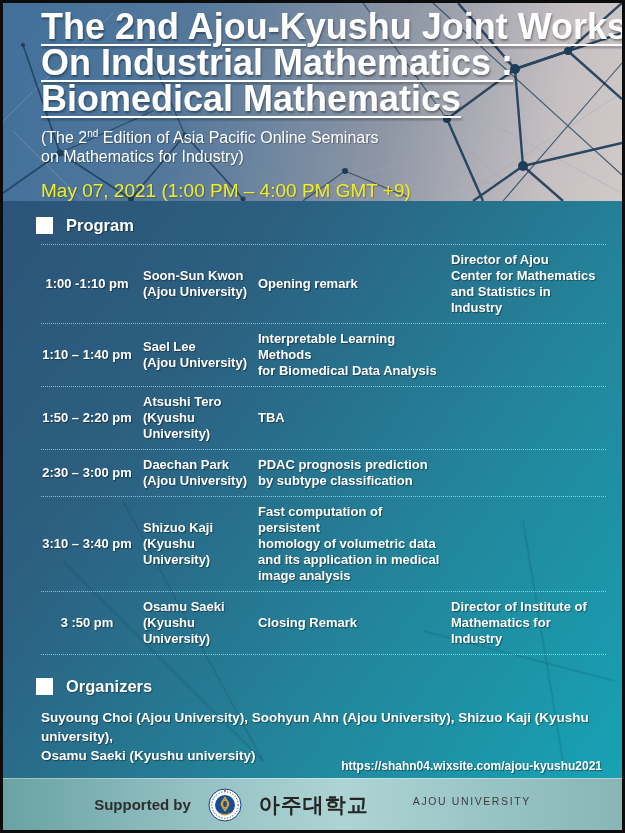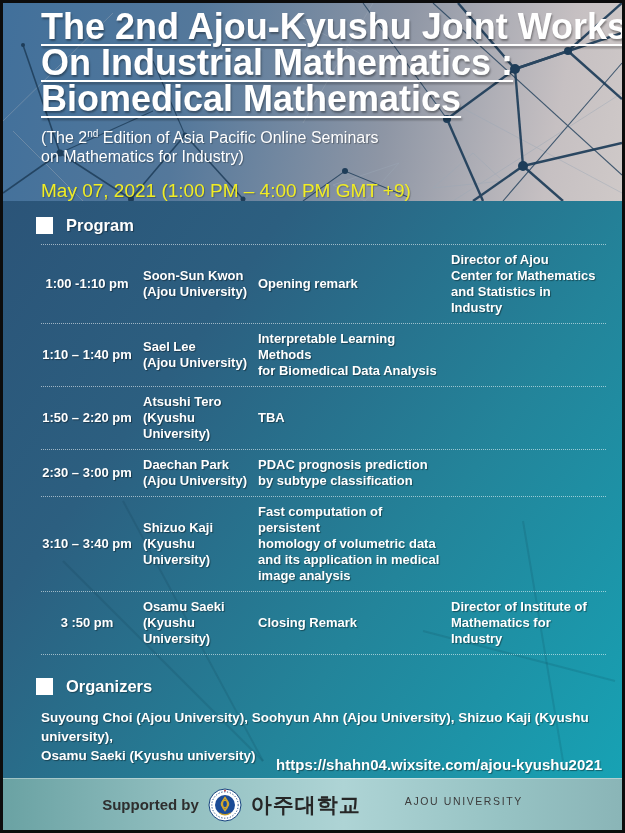--- a/index.html
+++ b/index.html
@@ -61,28 +61,28 @@
   .org-text{
     margin:12px 0 0 38px; width:560px; font-size:13.5px; font-weight:bold; line-height:19px;
     white-space:pre-line; text-shadow:1px 1px 1px rgba(0,0,0,.4);
   }
   .sec-institutions{ margin:34px 0 0 33px; }
   .inst-row{ display:flex; align-items:flex-start; margin:14px 0 0 46px; }
   .inst-text{ font-size:13px; font-weight:bold; line-height:19px; white-space:pre-line;
               text-shadow:1px 1px 1px rgba(0,0,0,.4); }
   .imi-text{ margin:8px 0 0 14px; }
   .url{
-    position:absolute; right:20px; bottom:5px; color:#fff; font-weight:bold; font-size:15px;
+    position:absolute; right:20px; bottom:5px; color:#fff; font-weight:bold; font-size:12px;
     text-shadow:1px 1px 1px rgba(0,0,0,.4); cursor:pointer;
   }
   
   .pfooter{
     position:absolute; left:0; top:775px; width:619px; height:52px;
     background:linear-gradient(90deg,#6aa2a3 0%,#93c0c1 30%,#aed4d5 55%,#97c3c4 80%,#8ab5b7 100%);
-    display:flex; align-items:center; justify-content:center; gap:9px;
+    display:flex; align-items:center; justify-content:center; gap:17px;
     border-top:1px solid rgba(255,255,255,.35);
   }
   .supported{ color:#2e2e2e; font-size:15px; font-weight:bold; }
   .uni-block{ display:flex; line-height:1; }
   .uni-kr{ color:#262626; font-size:21px; font-weight:bold; letter-spacing:1px; }
   .uni-en{ color:#3c3c3c; font-size:10.5px; letter-spacing:1.6px; margin-top:2px; font-weight:normal;margin-left:44px; }
 </style>
 </head>
 <body>
 

